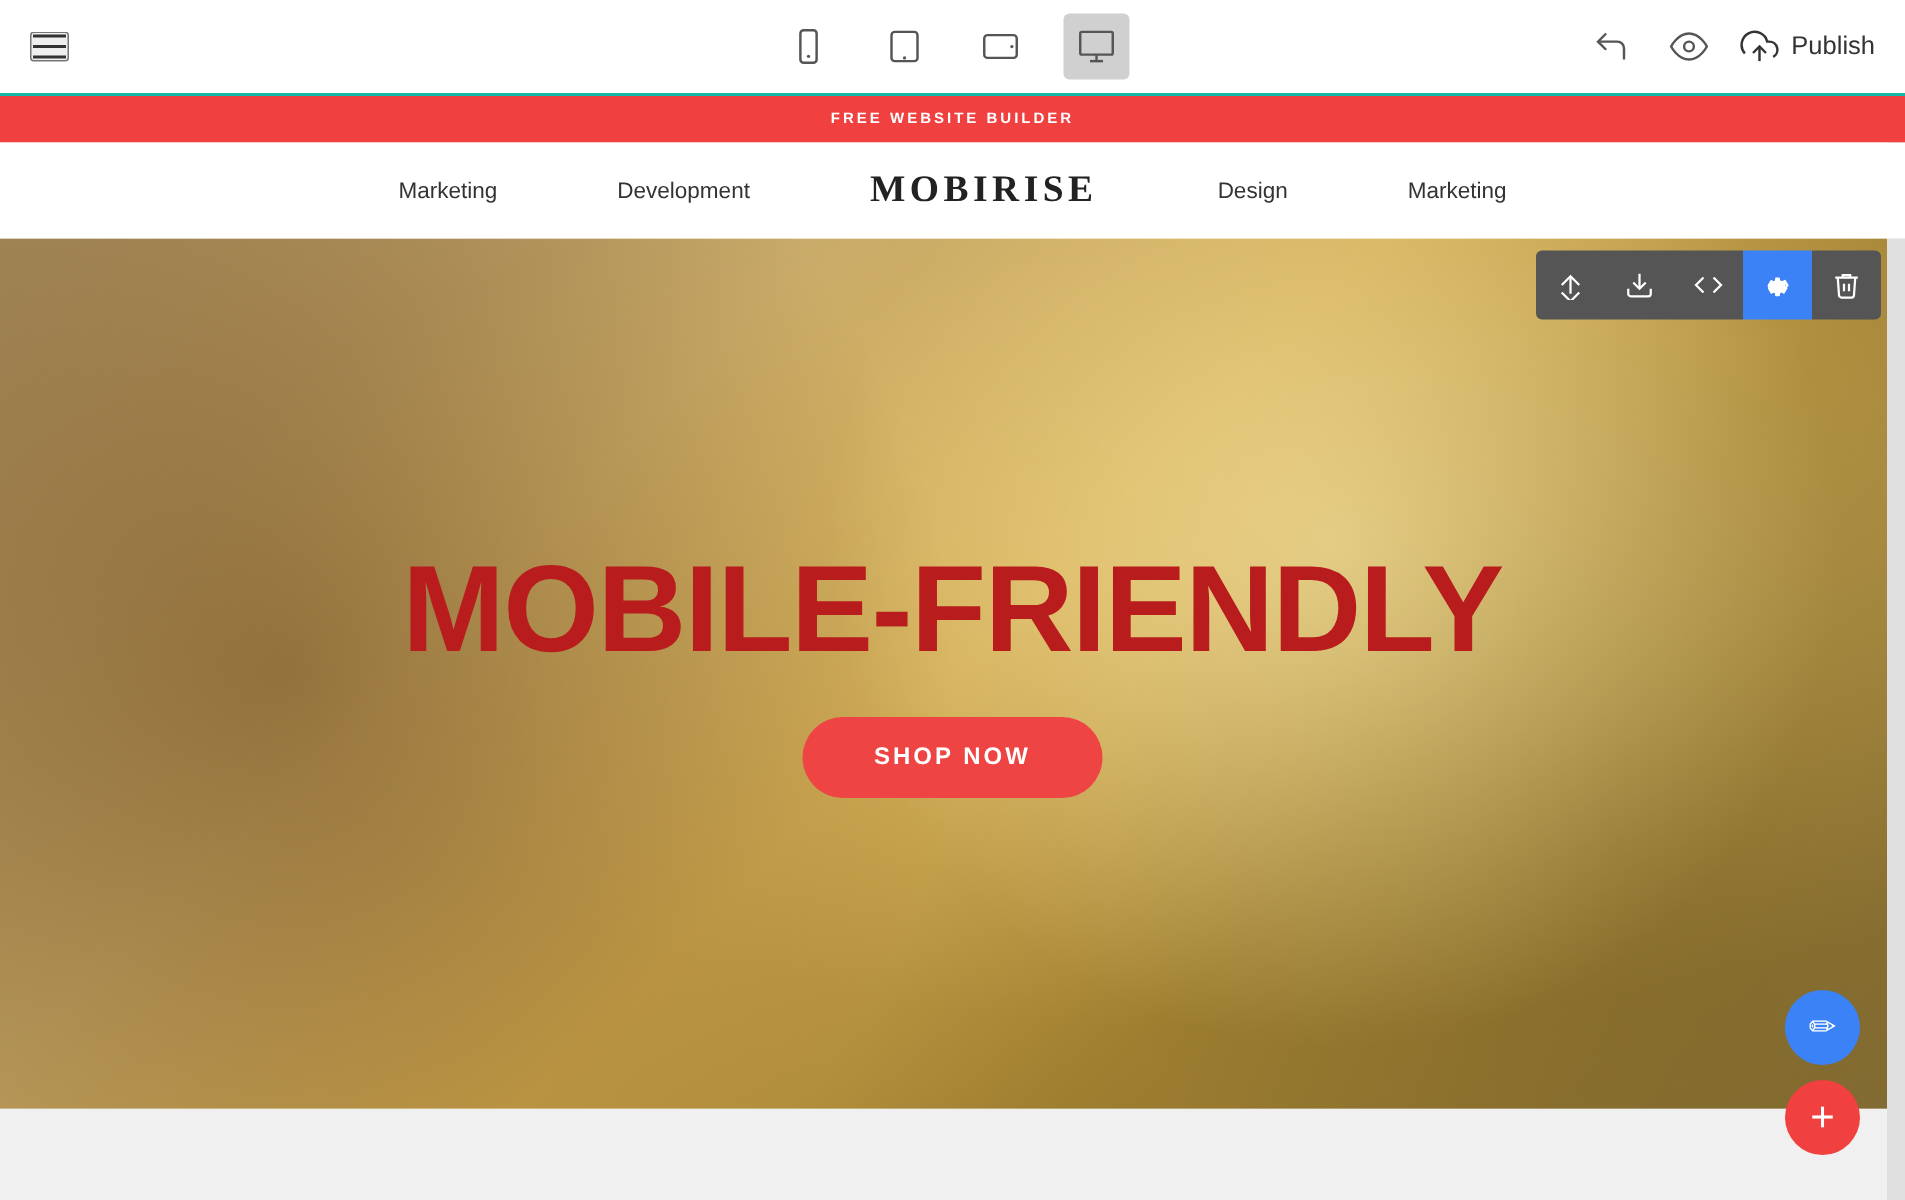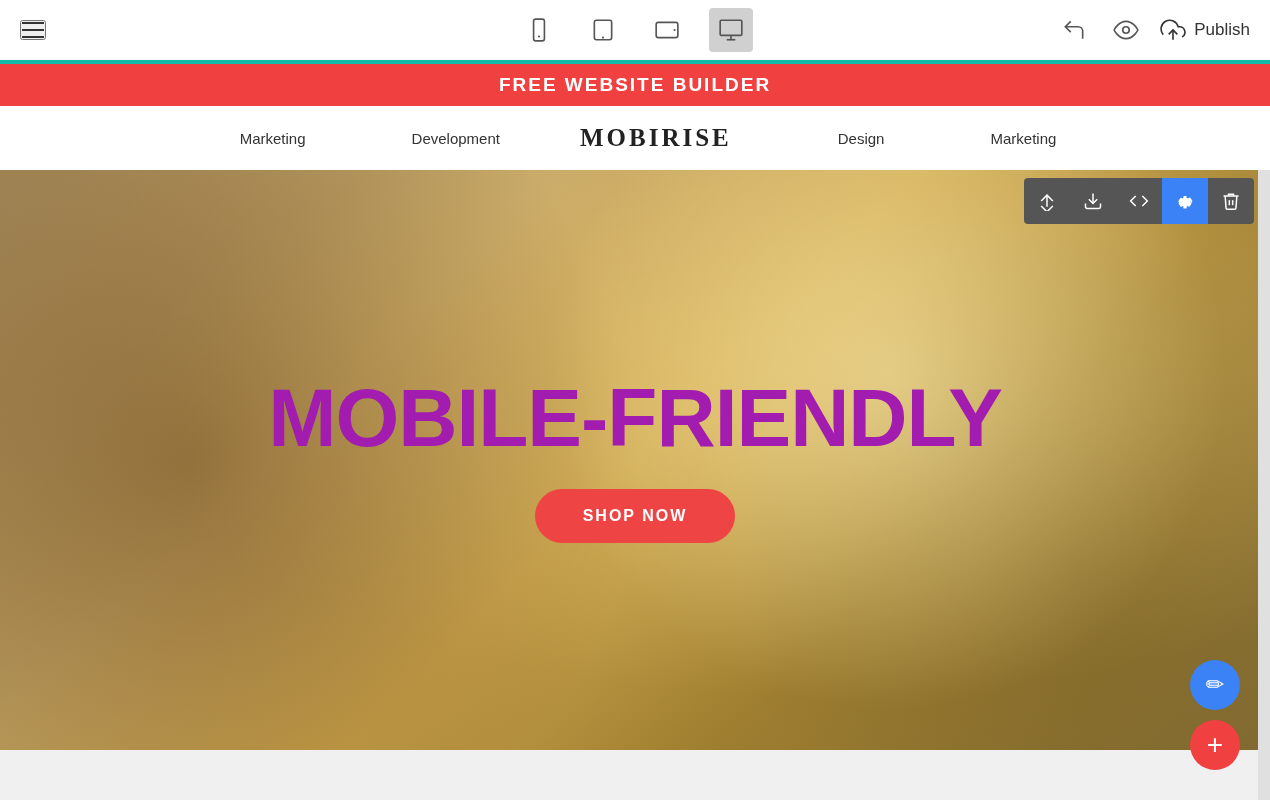--- a/index.html
+++ b/index.html
@@ -6,21 +6,21 @@
     body { width: 1270px; height: 800px; overflow: hidden; font-family: Arial, sans-serif; background: #f0f0f0; }
 
     
     .top-toolbar {
       width: 100%;
       height: 64px;
       background: #fff;
       display: flex;
       align-items: center;
       justify-content: space-between;
-      border-bottom: 4px solid #14b8a6;
+      border-bottom: 2px solid #14b8a6;
       padding: 0 20px;
       position: relative;
       z-index: 100;
     }
     .toolbar-left { display: flex; align-items: center; }
     .hamburger-icon { display: flex; flex-direction: column; gap: 5px; cursor: pointer; }
     .hamburger-icon span { display: block; width: 22px; height: 2px; background: #333; }
 
     .toolbar-center {
       display: flex; align-items: center; gap: 20px;
@@ -56,41 +56,41 @@
       position: relative;
       overflow: hidden;
     }
 
     
     .promo-banner {
       width: 100%;
       background: #f04040;
       color: #fff;
       text-align: center;
-      font-size: 19px;
+      font-size: 10px;
       font-weight: 700;
       letter-spacing: 2px;
       padding: 10px 0;
       position: relative;
       z-index: 10;
     }
 
     
     .site-navbar {
       width: 100%;
       background: #fff;
       display: flex;
       align-items: center;
       justify-content: center;
       gap: 80px;
       padding: 18px 0;
       position: relative;
       z-index: 10;
     }
-    .nav-item { font-size: 15px; color: #333; cursor: pointer; text-decoration: none; margin-left: 26px; }
+    .nav-item { font-size: 15px; color: #333; cursor: pointer; text-decoration: none; }
     .nav-logo { font-size: 25px; font-weight: 700; letter-spacing: 3px; color: #222; font-family: Georgia, serif; }
 
     
     .hero-section {
       width: 100%;
       height: 580px;
       position: relative;
       display: flex;
       align-items: center;
       justify-content: center;
@@ -125,21 +125,21 @@
       text-align: center;
       display: flex;
       flex-direction: column;
       align-items: center;
       gap: 30px;
     }
 
     .hero-title {
       font-size: 82px;
       font-weight: 900;
-      color: #a21caf;
+      color: #b91c1c;
       line-height: 1.0;
       text-align: left;
       font-family: Arial Black, Arial, sans-serif;
       letter-spacing: -1px;
       max-width: 900px;
     }
 
     .shop-now-btn {
       background: #ef4444;
       color: #fff;

